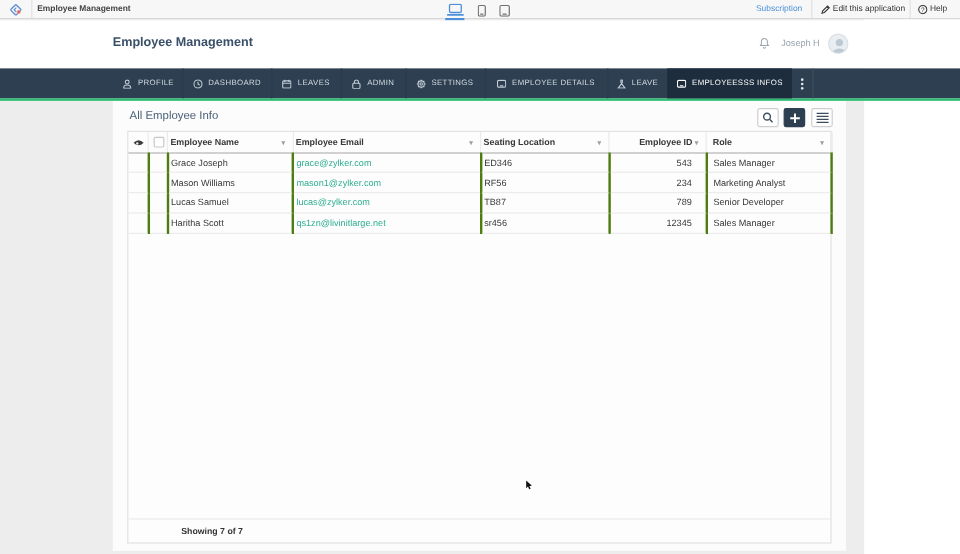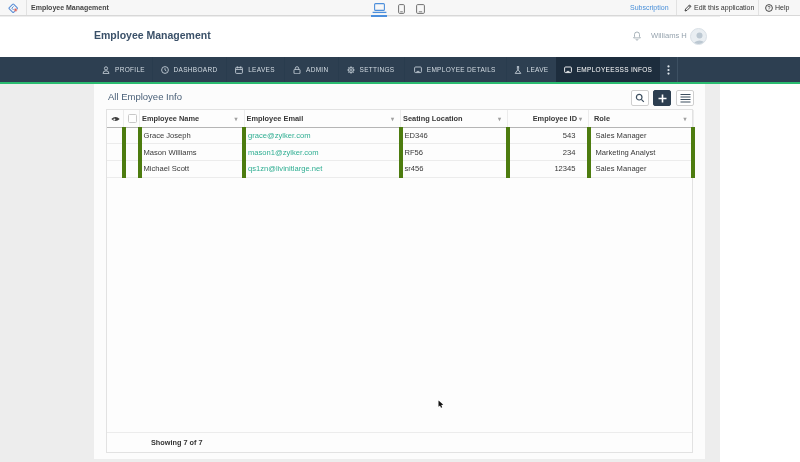--- a/index.html
+++ b/index.html
@@ -38,21 +38,21 @@
 #btn-add { background:#2c3e50; border-color:#2c3e50; color:#fff; }
 
 
 #card { left:106px; top:109px; width:587px; height:344px; background:#fdfdfd; border:1px solid #e2e2e2;text-decoration:underline; }
 #tablewrap { position:absolute; left:0; top:0; width:586px; }
 table { border-collapse:collapse; table-layout:fixed; width:586px; font-size:7.6px; color:#383838; }
 th, td { padding:0; font-weight:normal; text-align:left; vertical-align:middle; overflow:hidden; white-space:nowrap; }
 tr { height:16.8px; }
 tr.hdr { height:17px; }
 tr.hdr th { border-bottom:1px solid #b5b5b5; font-weight:bold; font-size:7.4px; }
-td { border-bottom:1px solid #ececec; border-right:4px solid #4d7c0f;margin-top:12px; }
+td { border-bottom:1px solid #ececec; border-right:2px solid #4d7c0f;margin-top:12px; }
 th { border-right:1px solid #ececec; position:relative; }
 .em { color:#2fae92; }
 .num { text-align:right; padding-right:11px; }
 .pl { padding-left:2px; }
 .caret { position:absolute; right:6px; top:5px; color:#a0a0a0; font-size:6px; }
 #footerline { position:absolute; left:0; right:0; top:322px; border-top:1px solid #ececec; }
 #showing { position:absolute; left:8px; top:328px; font-size:7.3px; color:#333; font-weight:bold;padding-left:36px; }
 </style>
 </head>
 <body>
@@ -94,21 +94,21 @@
     </svg>
     <div id="helptxt">Help</div>
   </div>
 
   <div id="apphead" class="abs"></div>
   <div id="big-title" class="abs">Employee Management</div>
   <svg class="abs" style="left:632.5px;top:30.5px" width="8" height="10" viewBox="0 0 8 10">
     <path d="M4 1 a2.5 2.5 0 0 1 2.5 2.5 v2.2 l0.9 1.2 h-6.8 l0.9 -1.2 v-2.2 a2.5 2.5 0 0 1 2.5 -2.5 Z" fill="none" stroke="#9aa5ad" stroke-width="0.85"></path>
     <path d="M3 8.2 a1 1 0 0 0 2 0" fill="none" stroke="#9aa5ad" stroke-width="0.85"></path>
   </svg>
-  <div id="username" class="abs">Williams H</div>
+  <div id="username" class="abs">Joseph H</div>
   <div id="avatar" class="abs">
     <svg width="17" height="17" viewBox="0 0 17 17">
       <circle cx="8.5" cy="6.5" r="3" fill="#bcc8d2"></circle>
       <path d="M2 17 a6.5 5.5 0 0 1 13 0 Z" fill="#bcc8d2"></path>
     </svg>
   </div>
 
   <div id="nav" class="abs"></div>
   <div id="greenline" class="abs"></div>
 
@@ -173,21 +173,30 @@
               <td></td>
               <td class="pl">Mason Williams</td>
               <td class="pl em">mason1@zylker.com</td>
               <td class="pl">RF56</td>
               <td class="num">234</td>
               <td class="pl" style="padding-left:5px">Marketing Analyst</td>
             </tr>
         <tr>
               <td></td>
               <td></td>
-              <td class="pl">Michael Scott</td>
+              <td class="pl">Lucas Samuel</td>
+              <td class="pl em">lucas@zylker.com</td>
+              <td class="pl">TB87</td>
+              <td class="num">789</td>
+              <td class="pl" style="padding-left:5px">Senior Developer</td>
+            </tr>
+        <tr>
+              <td></td>
+              <td></td>
+              <td class="pl">Haritha Scott</td>
               <td class="pl em">qs1zn@livinitlarge.net</td>
               <td class="pl">sr456</td>
               <td class="num">12345</td>
               <td class="pl" style="padding-left:5px">Sales Manager</td>
             </tr>
       </tbody>
         </table>
     </div>
     <div id="footerline"></div>
     <div id="showing">Showing 7 of 7</div>

